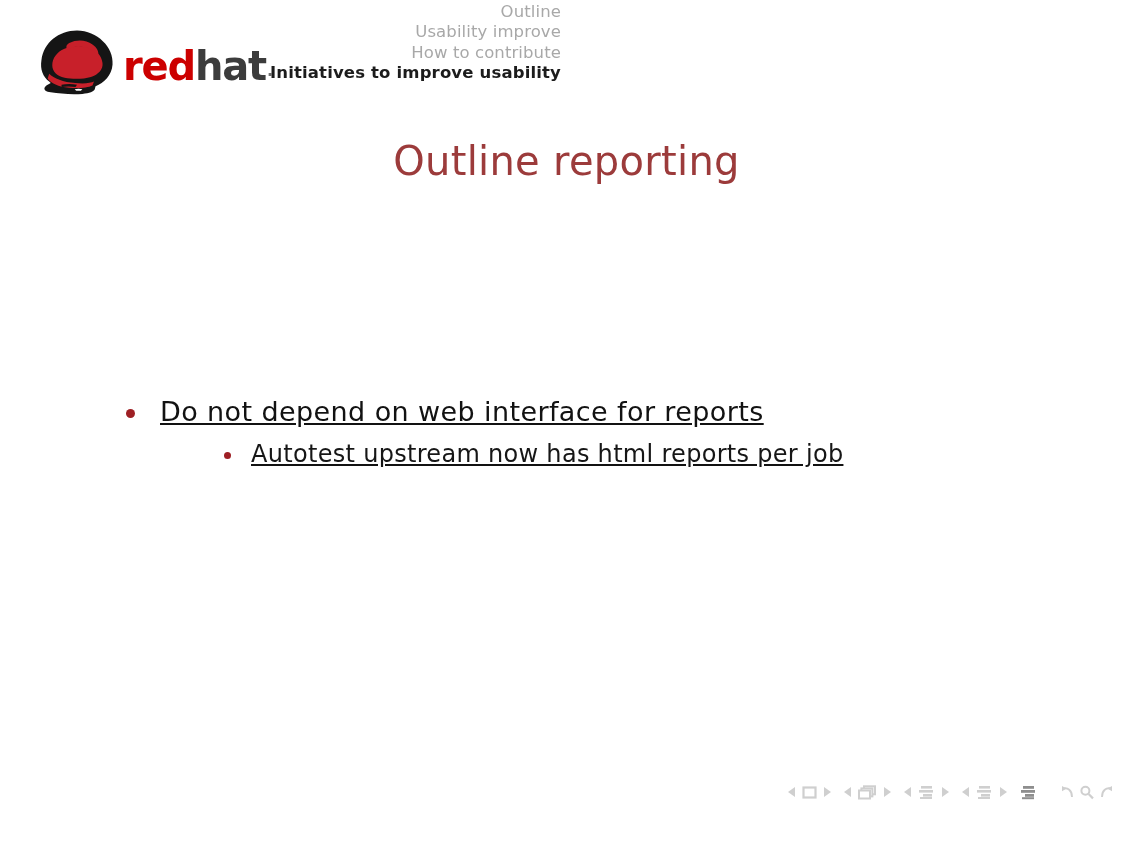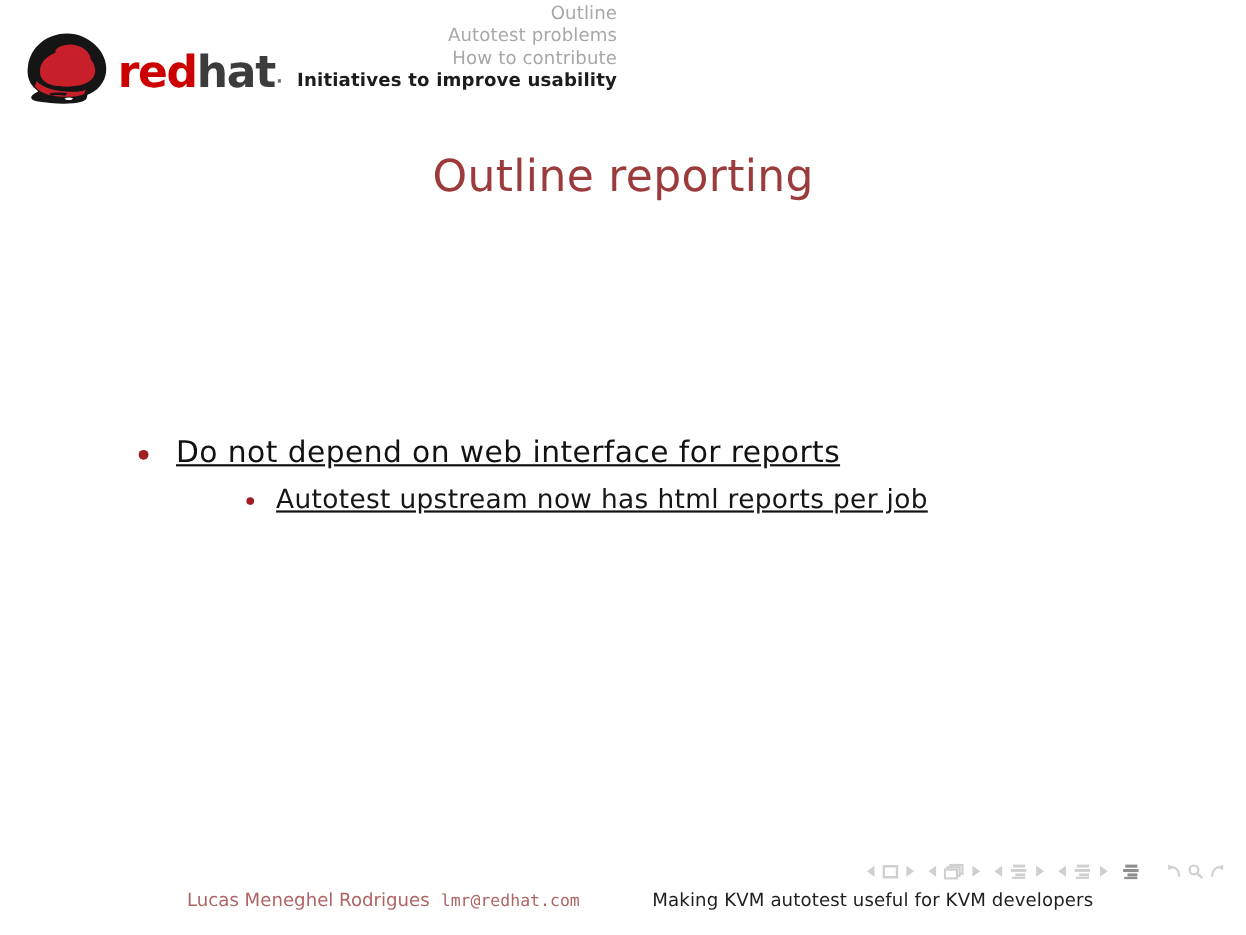--- a/index.html
+++ b/index.html
@@ -20,21 +20,21 @@
     position: absolute;
     top: 0;
     left: 0;
     width: 1133px;
     height: 110px;
   }
 
   
   #redhat-logo {
     position: absolute;
-    left: 22px;
+    left: 38px;
     top: 27px;
     width: 230px;
     height: 72px;
     display: flex;
     align-items: center;
   }
   #shadowman-icon {
     width: 78px;
     height: 68px;
     flex: 0 0 auto;
@@ -249,21 +249,21 @@
 
       <path d="M47 78 C50 77 54 77 57 78 L55 80 L49 80 Z" fill="#ffffff"></path>
     </svg>
     <div id="logo-wordmark">
       <span id="logo-word-red">red</span><span id="logo-word-hat">hat</span><span id="logo-word-dot">·</span>
     </div>
   </div>
 
   <div id="section-nav">
     <span class="nav-item">Outline</span>
-    <span class="nav-item">Autotest problems</span>
+    <span class="nav-item">Usability improve</span>
     <span class="nav-item">How to contribute</span>
     <span class="nav-item active">Initiatives to improve usability</span>
   </div>
 
 </div>
 
 <div id="frame-title">Outline reporting</div>
 
 <div id="slide-body">
   <ul class="itemize">
@@ -343,20 +343,14 @@
         <line x1="9.6" y1="9" x2="14" y2="13.4" stroke="#cfcfcf" stroke-width="2.2"></line>
       </svg>
       <svg class="glyph-svg" width="16" height="15" viewBox="0 0 16 15">
         <path d="M3 12 C3 5 7.5 2.5 11.5 3.5" fill="none" stroke="#cfcfcf" stroke-width="1.9"></path>
         <path d="M13 1 L13 6.2 L8.4 3.6 Z" fill="#cfcfcf"></path>
       </svg>
     </span>
 
   </div>
 
-  <div id="footer-text">
-    <div id="footer-author">
-      <span>Lucas Meneghel Rodrigues</span><span id="footer-email">lmr@redhat.com</span>
-    </div>
-    <div id="footer-talk-title">Making KVM autotest useful for KVM developers</div>
-  </div>
 
 </div>
 
 </body></html>

